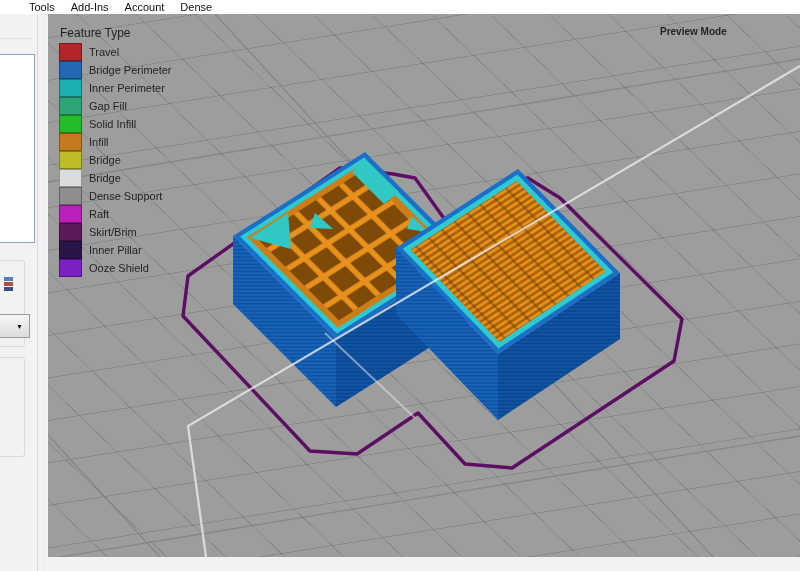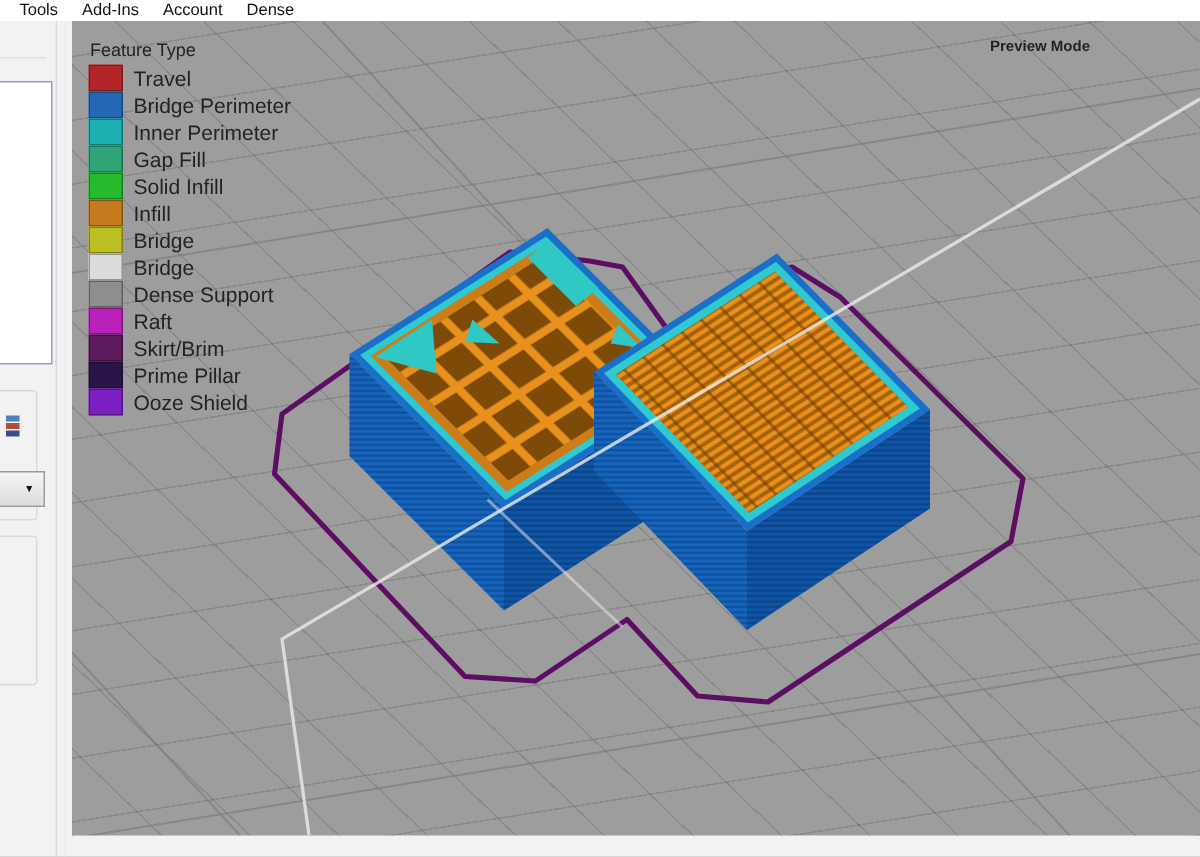--- a/index.html
+++ b/index.html
@@ -6,21 +6,21 @@
   body{
     width:800px;height:571px;position:relative;overflow:hidden;
     background:#ffffff;
     font-family:"Liberation Sans", sans-serif;
     -webkit-font-smoothing:antialiased;
   }
   
   .menubar{
     position:absolute;left:0;top:0;width:800px;height:14px;
     background:#ffffff;display:flex;align-items:center;
-    padding-left:5px;box-sizing:border-box;
+    padding-left:21px;box-sizing:border-box;
     font-size:11px;color:#111;white-space:nowrap;
   }
   .menu-item{padding:0 8px;cursor:default;}
   
   .chrome{
     position:absolute;left:0;top:14px;width:800px;height:557px;
     background:#f2f2f2;
   }
   .panel-divider{position:absolute;left:37px;top:0;width:1px;height:557px;background:#dcdcdc;}
   .panel-divider2{position:absolute;left:43px;top:0;width:1px;height:557px;background:#ececec;}
@@ -58,21 +58,21 @@
   .viewport svg{position:absolute;left:0;top:0;width:100%;height:100%;}
   .legend-title{
     position:absolute;left:12px;top:12px;font-size:12px;color:#232323;white-space:nowrap;
   }
   .legend-items{position:absolute;left:11px;top:29px;}
   .lg-row{display:flex;align-items:center;height:18px;}
   .lg-sw{
     width:23px;height:18px;flex:0 0 23px;box-sizing:border-box;
     box-shadow:inset 0 0 0 1px rgba(0,0,0,0.32);
   }
-  .lg-lb{margin-left:7px;font-size:14px;color:#232323;white-space:nowrap;}
+  .lg-lb{margin-left:7px;font-size:11px;color:#232323;white-space:nowrap;}
   .preview-label{
     position:absolute;left:612px;top:12px;font-size:10px;color:#232323;white-space:nowrap;font-weight:bold;
   }
 </style>
 </head>
 <body>
 
 <div class="menubar">
   <span class="menu-item">Tools</span>
   <span class="menu-item">Add-Ins</span>
@@ -209,21 +209,21 @@
       <div class="lg-row">
         <span class="lg-sw" style="background: rgb(186, 32, 186);"></span>
         <span class="lg-lb">Raft</span>
       </div>
       <div class="lg-row">
         <span class="lg-sw" style="background: rgb(92, 25, 92);"></span>
         <span class="lg-lb">Skirt/Brim</span>
       </div>
       <div class="lg-row">
         <span class="lg-sw" style="background: rgb(42, 21, 73);"></span>
-        <span class="lg-lb">Prime Pillar</span>
+        <span class="lg-lb">Inner Pillar</span>
       </div>
       <div class="lg-row">
         <span class="lg-sw" style="background: rgb(123, 32, 194);"></span>
         <span class="lg-lb">Ooze Shield</span>
       </div>
     </div>
 
   <div class="preview-label">Preview Mode</div>
 </div>
 

